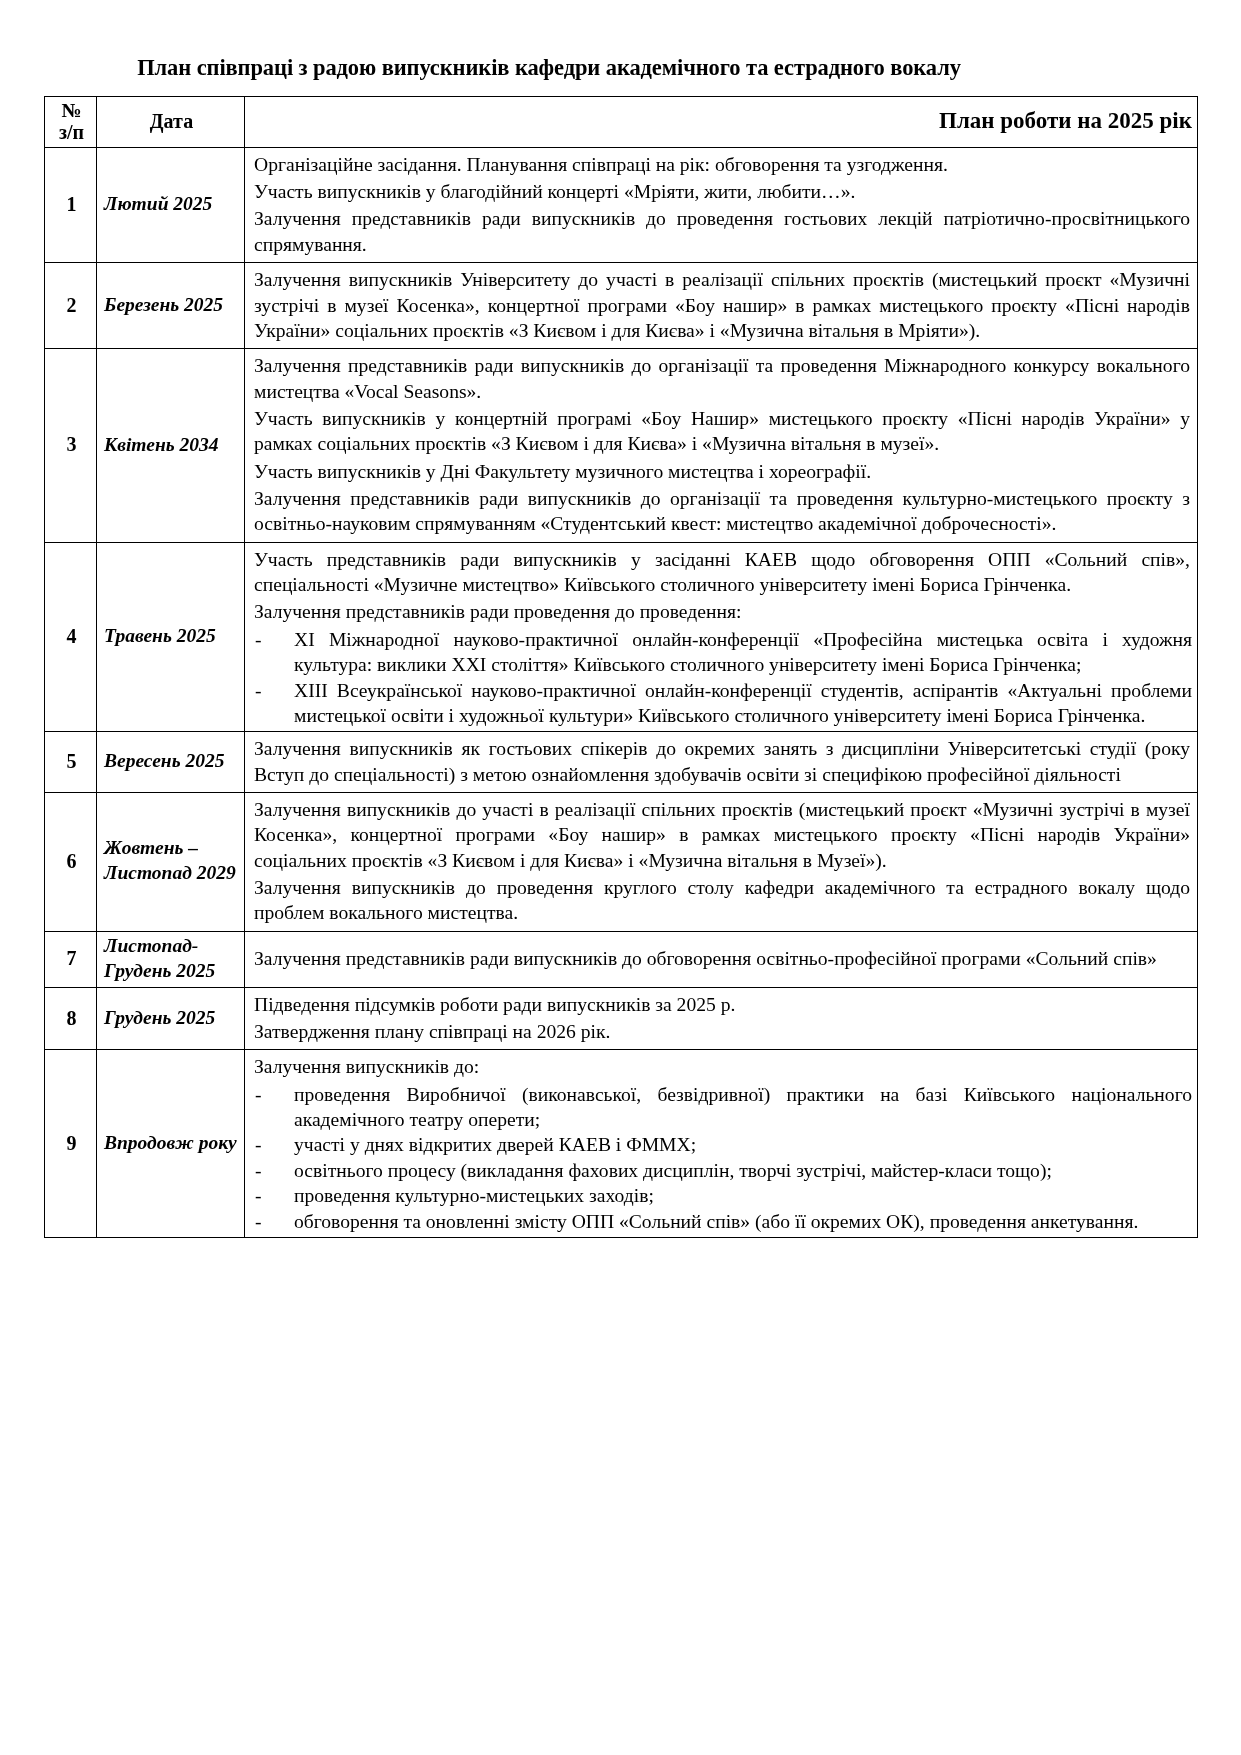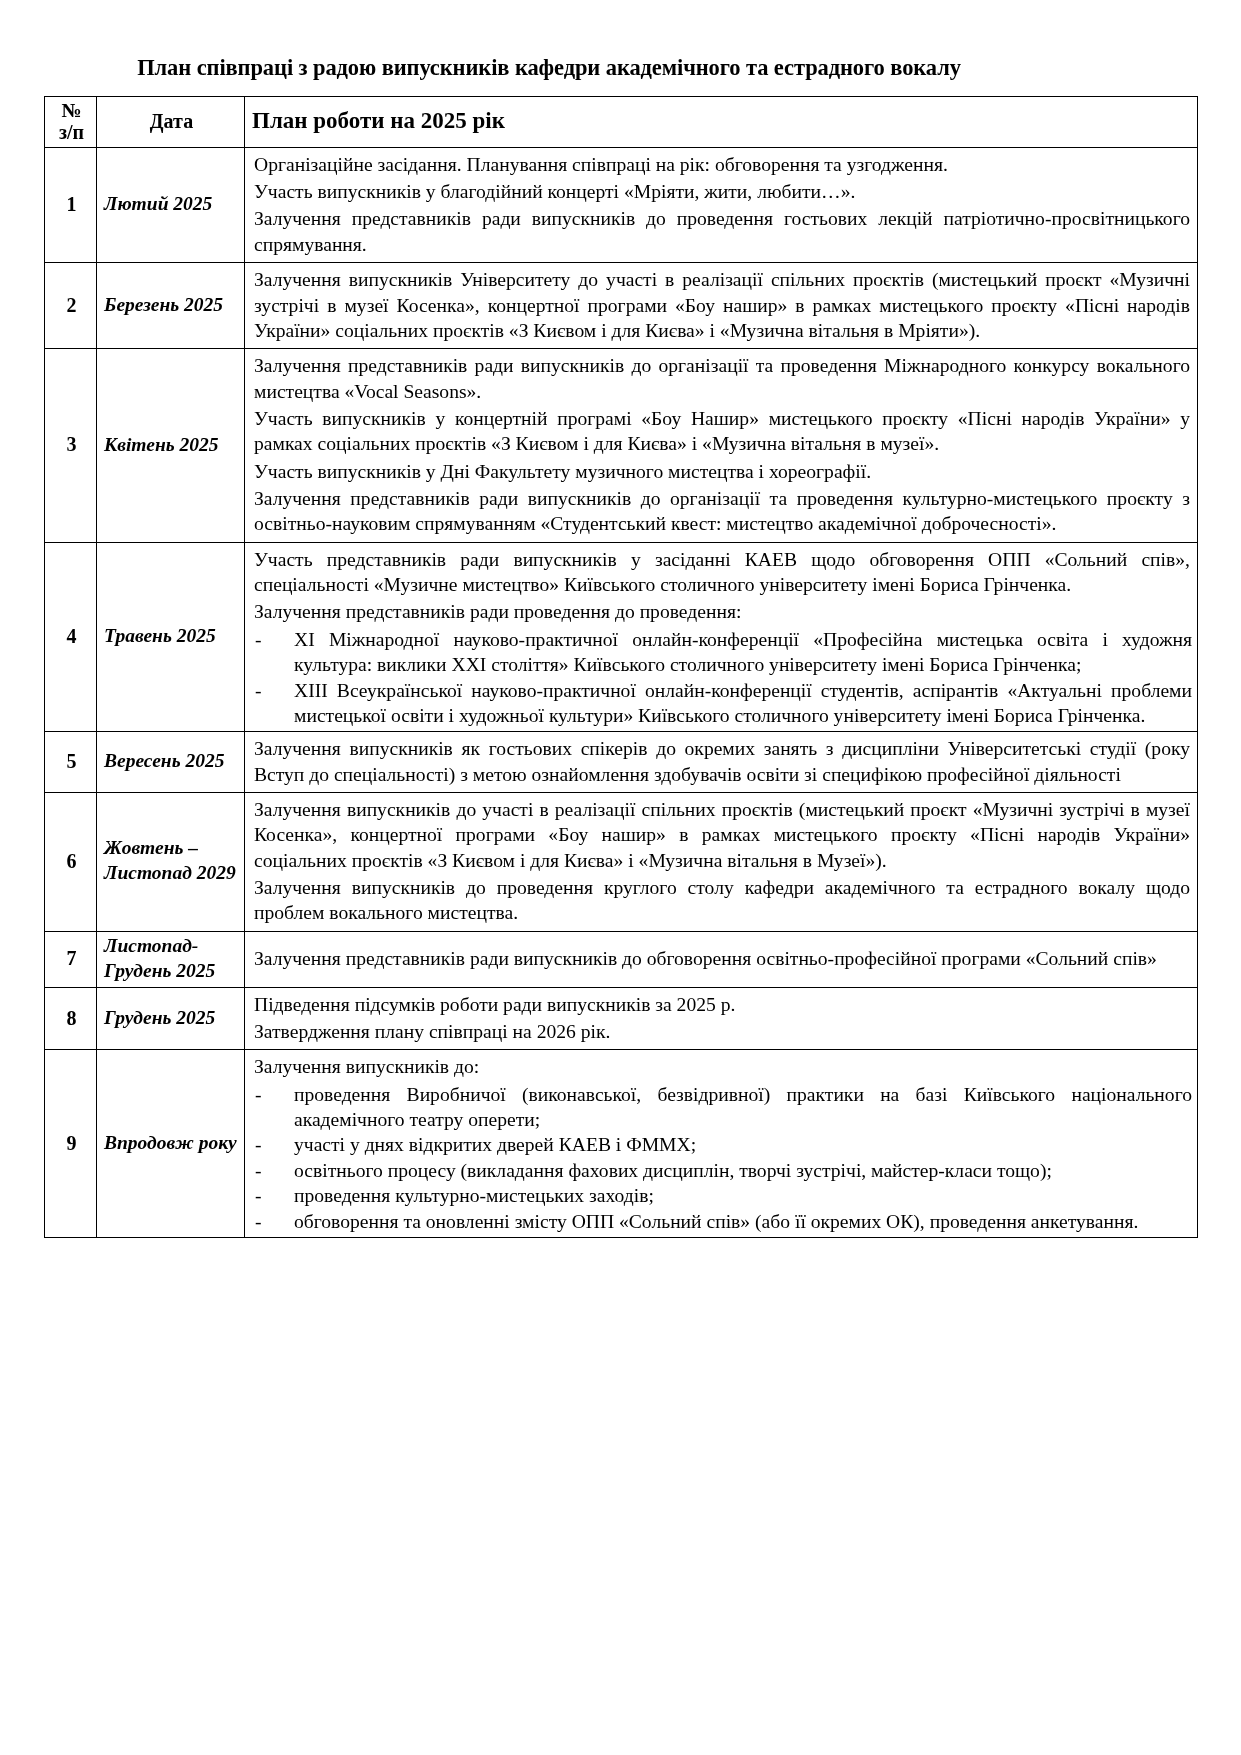--- a/index.html
+++ b/index.html
@@ -48,21 +48,21 @@
   col.c-plan { width: 953px; }
 
   th.head-num, th.head-date {
     text-align: center;
     font-weight: bold;
     font-size: 20px;
     line-height: 1.12;
     padding: 5px 2px 6px 2px;
   }
   th.head-plan {
-    text-align: left;
+    text-align: right;
     font-weight: bold;
     font-size: 23px;
     padding: 5px 2px 6px 2px;
     margin-left: 8px;
   }
   td.num {
     text-align: center;
     font-weight: bold;
     font-size: 20px;
     padding-left: 2px;
@@ -147,21 +147,21 @@
         </tr>
         <tr>
           <td class="num">2</td>
           <td class="date">Березень 2025</td>
           <td class="plan">
             <p>Залучення випускників Університету до участі в реалізації спільних проєктів (мистецький проєкт «Музичні зустрічі в музеї Косенка», концертної програми «Боу нашир» в рамках мистецького проєкту «Пісні народів України» соціальних проєктів «З Києвом і для Києва» і «Музична вітальня в Мріяти»).</p>
           </td>
         </tr>
         <tr>
           <td class="num">3</td>
-          <td class="date">Квітень 2025</td>
+          <td class="date">Квітень 2034</td>
           <td class="plan">
             <p>Залучення представників ради випускників до організації та проведення Міжнародного конкурсу вокального мистецтва «Vocal Seasons».</p>
             <p>Участь випускників у концертній програмі «Боу Нашир» мистецького проєкту «Пісні народів України» у рамках соціальних проєктів «З Києвом і для Києва» і «Музична вітальня в музеї».</p>
             <p>Участь випускників у Дні Факультету музичного мистецтва і хореографії.</p>
             <p>Залучення представників ради випускників до організації та проведення культурно-мистецького проєкту з освітньо-науковим спрямуванням «Студентський квест: мистецтво академічної доброчесності».</p>
           </td>
         </tr>
         <tr>
           <td class="num">4</td>
           <td class="date">Травень 2025</td>

